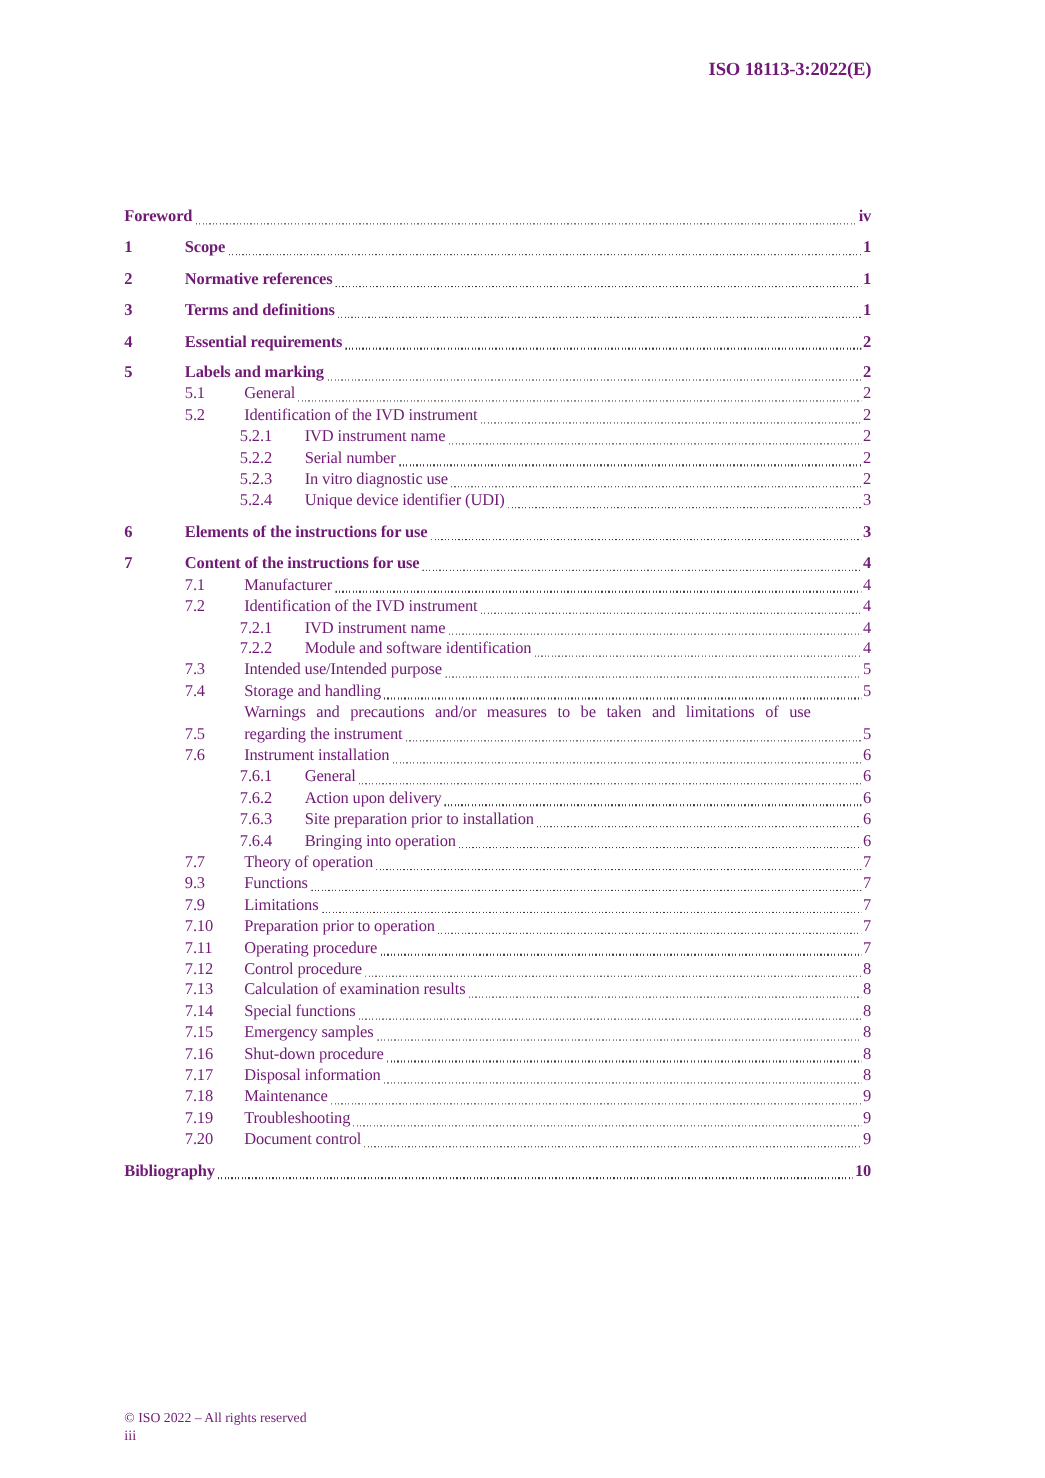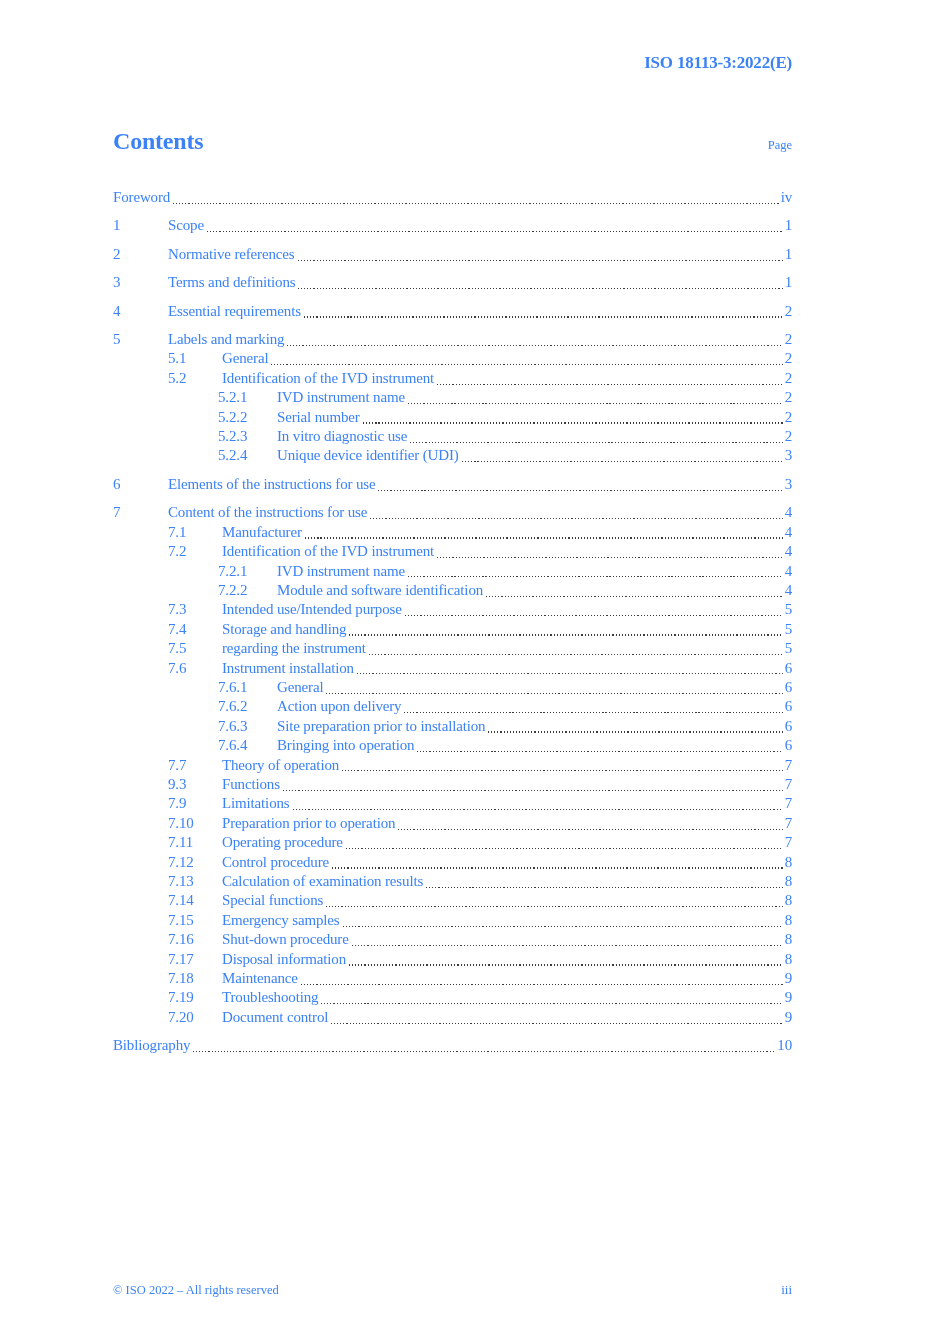--- a/index.html
+++ b/index.html
@@ -2,21 +2,21 @@
 <html><head>
 <meta charset="utf-8">
 <style>
   html, body { margin: 0; padding: 0; background: #ffffff; }
   .page {
     position: relative;
     width: 852px;
     height: 1344px;
     background: #ffffff;
     font-family: "Liberation Serif", "DejaVu Serif", serif;
-    color: #3b82f6;
+    color: #701a75;
     overflow: hidden;
   }
   .doc-header {
     position: absolute;
     top: 53px;
     right: 60px;
     font-size: 17px;
     font-weight: bold;
     letter-spacing: -0.2px;
   }
@@ -45,21 +45,21 @@
   }
   .toc-row {
     display: flex;
     align-items: flex-end;
     font-size: 15px;
     line-height: 19.4px;
     letter-spacing: -0.15px;
   }
   .toc-row.lvl0 { margin-top: 9px; }
   .toc .toc-row:first-child { margin-top: 0; }
-  .toc-row.bold { font-weight: normal; }
+  .toc-row.bold { font-weight: bold; }
   .lvl0 .num { flex: 0 0 55px; }
   .lvl1 { padding-left: 55px; }
   .lvl1 .num { flex: 0 0 54px; font-family: Liberation Serif, serif; }
   .lvl2 { padding-left: 105px; }
   .lvl2 .num { flex: 0 0 59px; }
   .num { white-space: nowrap; }
   .title { white-space: nowrap; flex: 0 0 auto; }
   .leader {
     flex: 1 1 auto;
     height: 1.2px;
@@ -75,35 +75,32 @@
   }
   .line2 { display: flex; align-items: flex-end; }
   .footer {
     position: absolute;
     top: 1282px;
     left: 113px;
     right: 60px;
     display: flex;
     justify-content: space-between;
     align-items: baseline;
+    flex-direction: column;
   }
   .copyright { font-size: 12.5px; }
   .folio { font-size: 13px; }
 </style>
 </head>
 <body>
 
 <div class="page">
 
   <div class="doc-header">ISO 18113-3:2022(E)</div>
 
-  <div class="contents-bar">
-    <div class="contents-title">Contents</div>
-    <div class="page-label">Page</div>
-  </div>
 
   <div class="toc">
       <div class="toc-row lvl0 bold">
         <span class="title">Foreword</span>
         <span class="leader"></span>
         <span class="pagenum">iv</span>
       </div>
       <div class="toc-row lvl0 bold">
         <span class="num">1</span>
         <span class="title">Scope</span>
@@ -214,20 +211,21 @@
       </div>
       <div class="toc-row lvl1">
         <span class="num">7.4</span>
         <span class="title">Storage and handling</span>
         <span class="leader"></span>
         <span class="pagenum">5</span>
       </div>
       <div class="toc-row lvl1">
         <span class="num">7.5</span>
         <div class="wrap-body">
+          <div class="line1">Warnings and precautions and/or measures to be taken and limitations of use</div>
           <div class="line2">
             <span class="title">regarding the instrument</span>
             <span class="leader"></span>
             <span class="pagenum">5</span>
           </div>
         </div>
       </div>
       <div class="toc-row lvl1">
         <span class="num">7.6</span>
         <span class="title">Instrument installation</span>

